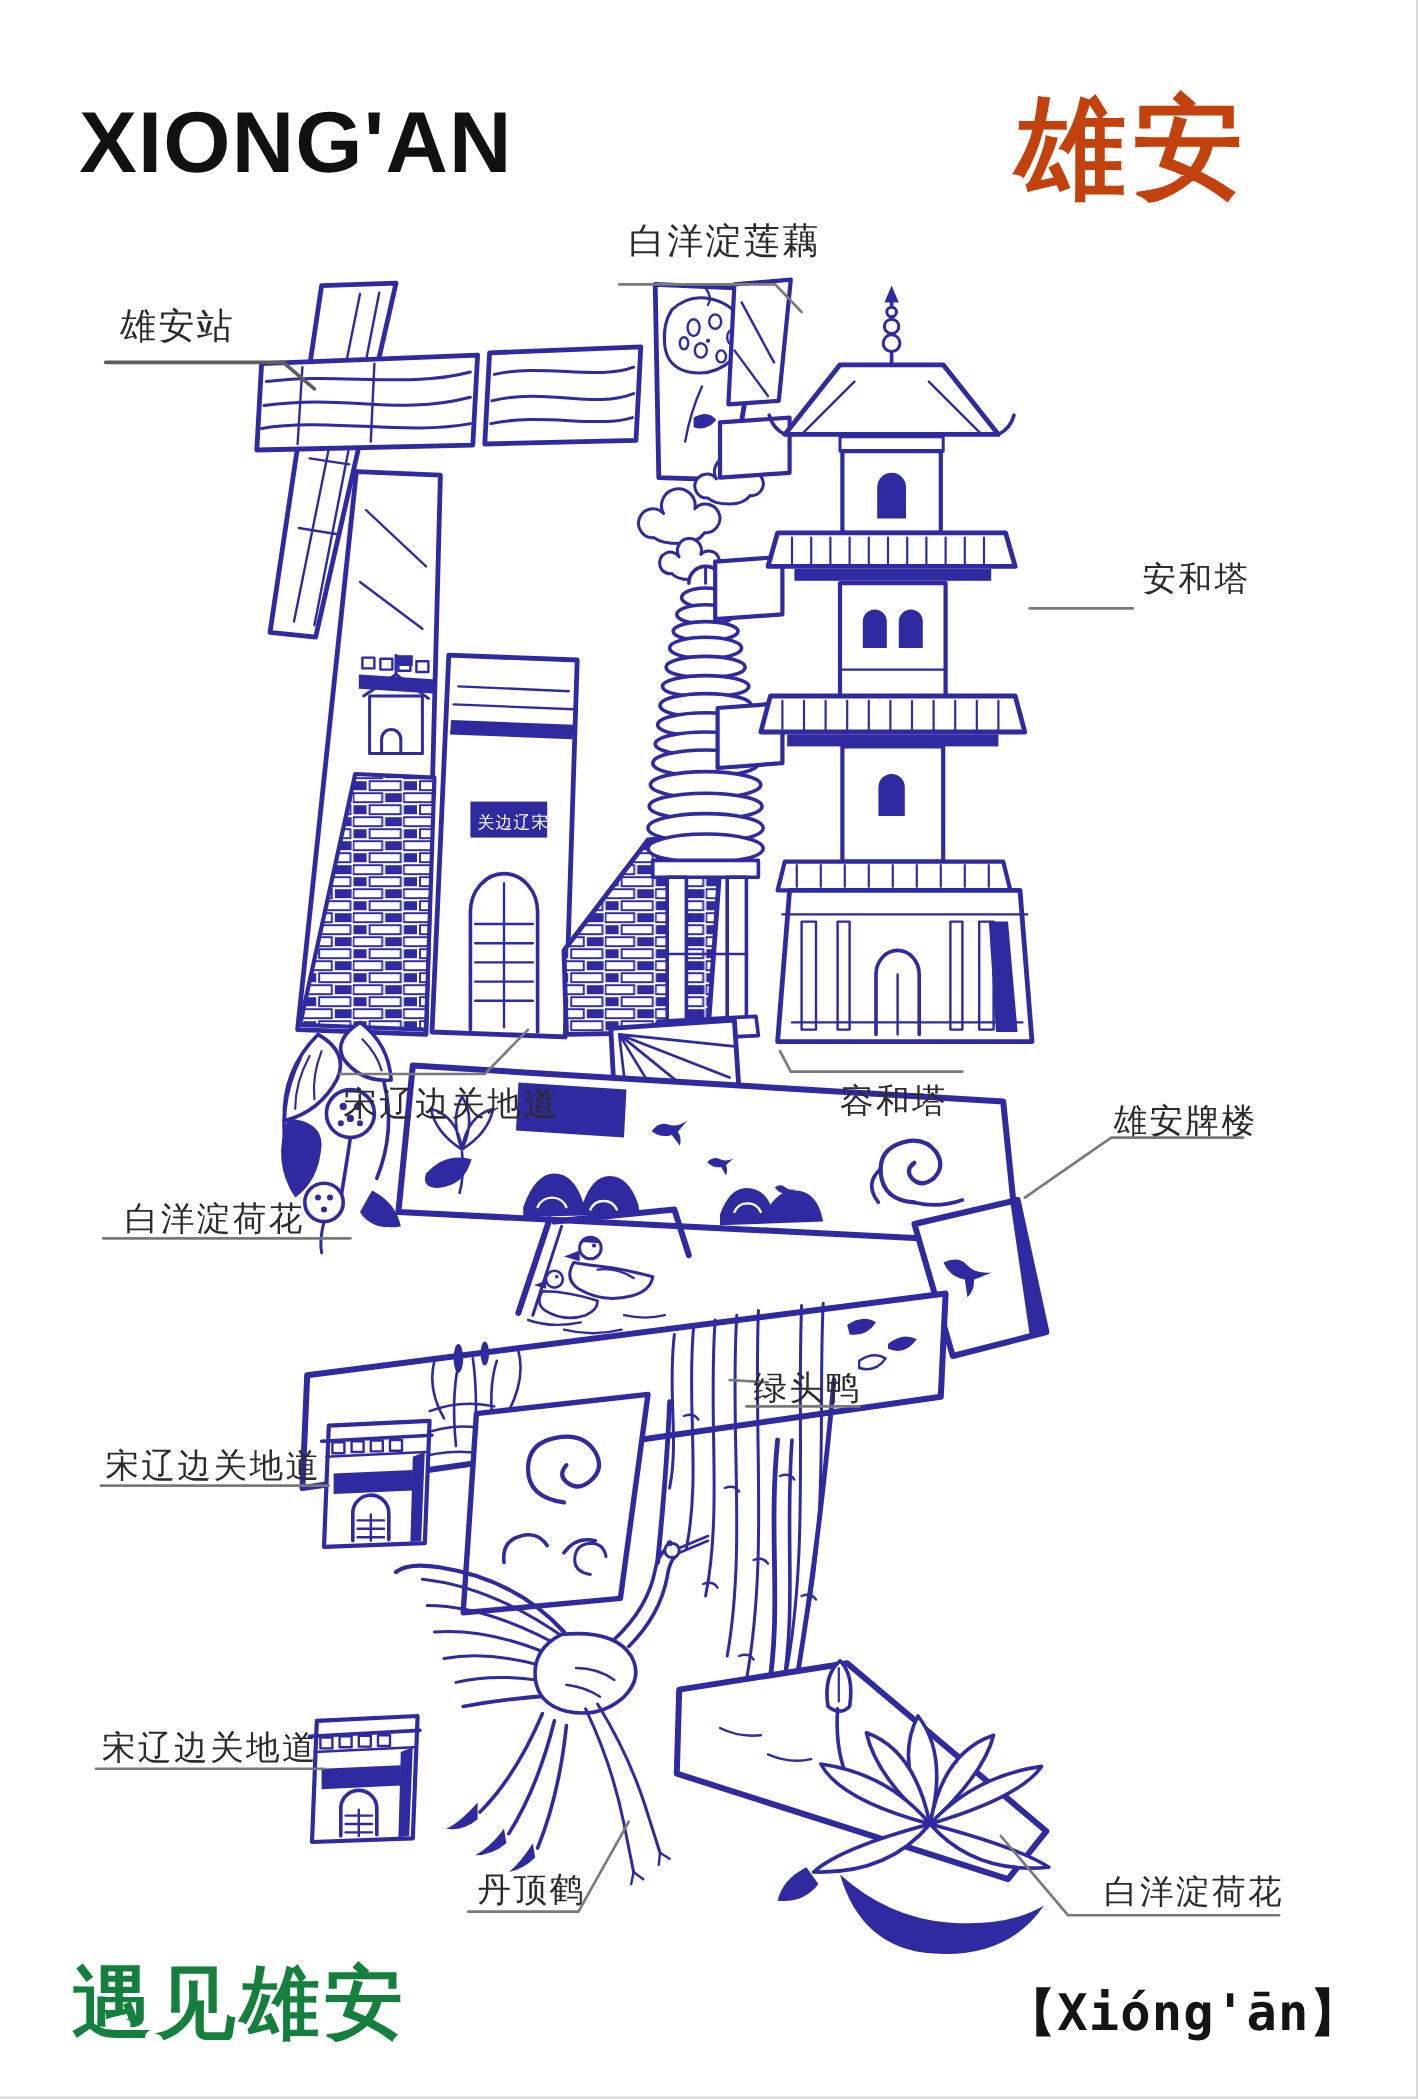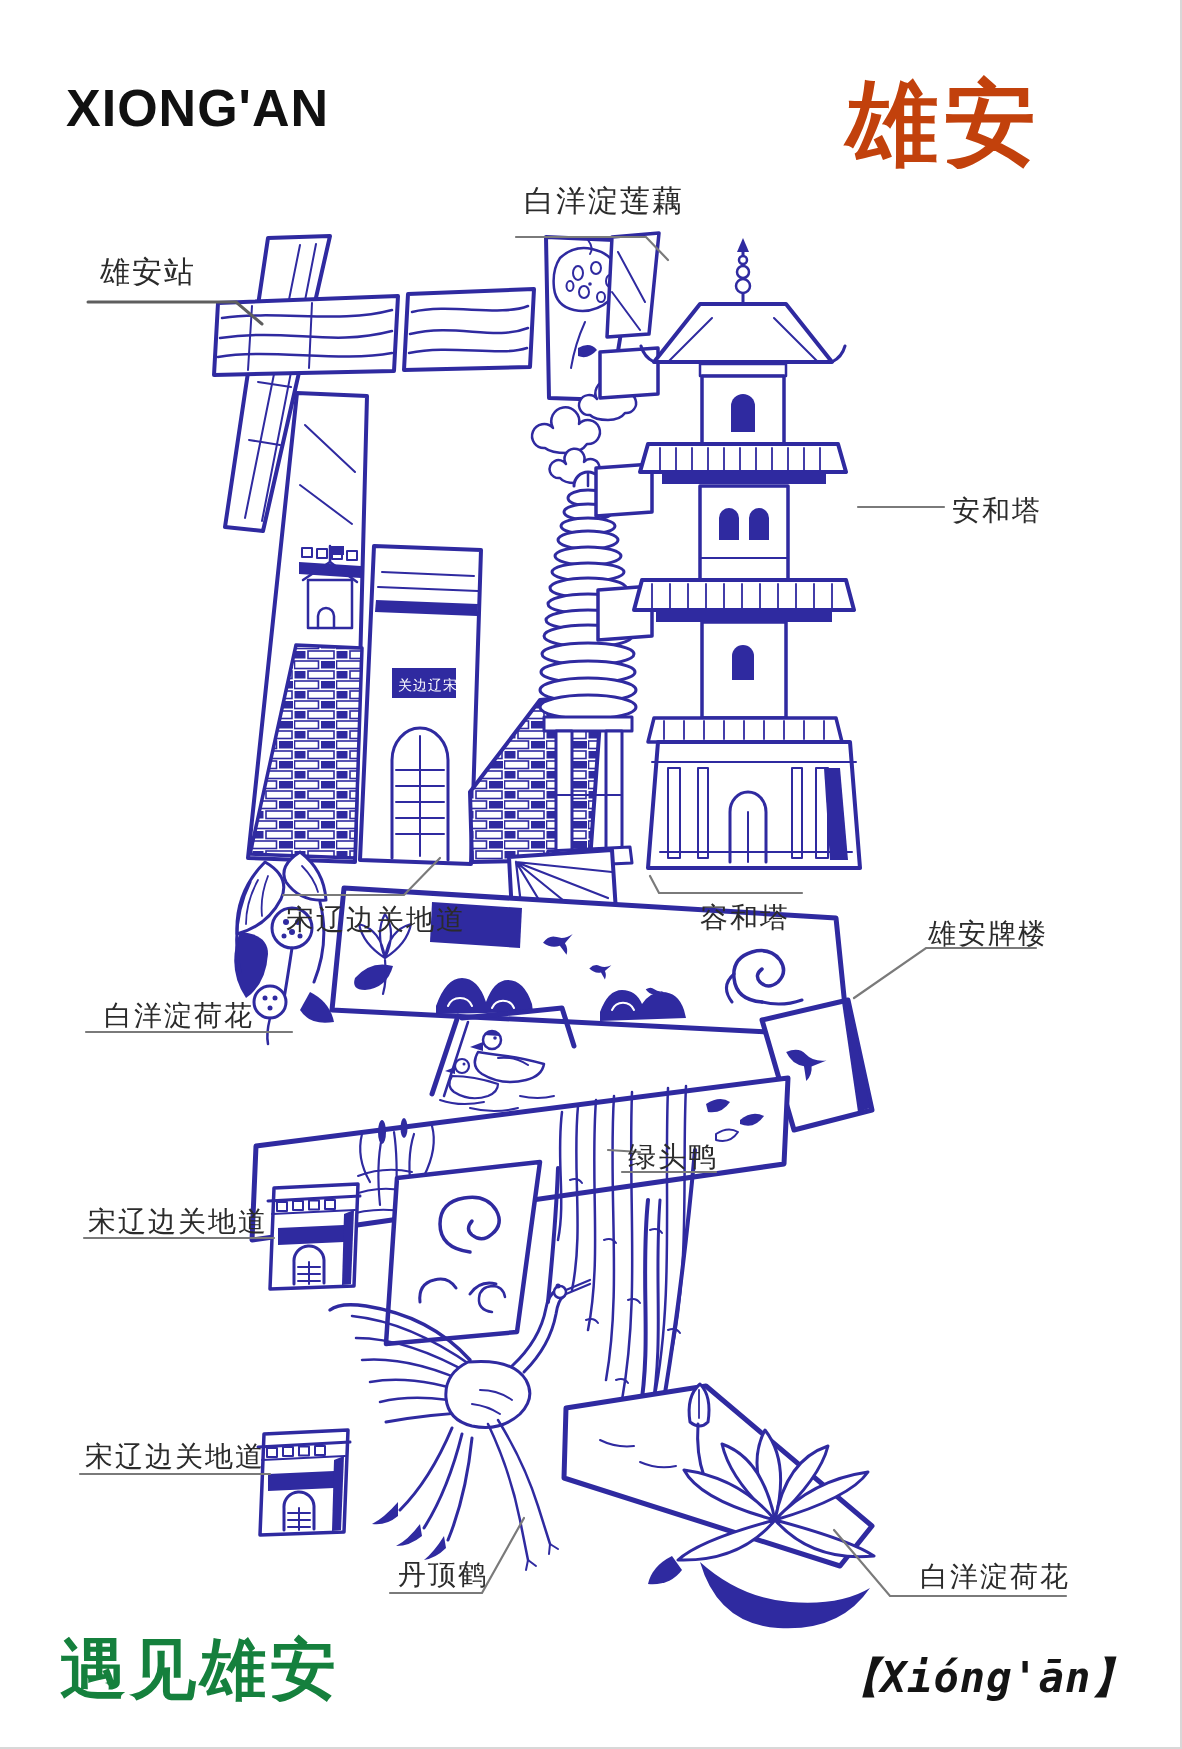--- a/index.html
+++ b/index.html
@@ -1,27 +1,27 @@
 <!DOCTYPE html>
 <html><head>
 <meta charset="utf-8">
 <style>
   html,body{margin:0;padding:0;background:#ffffff;}
   .poster{position:relative;width:1182px;height:1749px;background:#fff;overflow:hidden;
           border-right:2px solid #d8d8d8;border-bottom:2px solid #d8d8d8;box-sizing:border-box;
           font-family:"Liberation Sans", sans-serif;}
   .art-svg{position:absolute;left:0;top:0;width:1182px;height:1749px;}
-  .title-latin{position:absolute;left:66px;top:78px;font-size:52px;font-weight:800;
+  .title-latin{position:absolute;left:66px;top:78px;font-size:72px;font-weight:800;
                letter-spacing:1px;color:#111;font-family:"Liberation Sans",sans-serif;}
   .title-cn{position:absolute;left:846px;top:62px;font-size:92px;font-weight:900;
             letter-spacing:6px;color:#c2410c;font-family:"Liberation Sans",sans-serif;}
   .footer-cn{position:absolute;left:60px;top:1625px;font-size:66px;font-weight:900;
              letter-spacing:4px;color:#15803d;}
   .footer-pinyin{position:absolute;left:838px;top:1650px;font-size:42px;font-weight:700;
-                 letter-spacing:1px;color:#141414;font-family:"DejaVu Sans Mono",monospace;font-style:italic;}
+                 letter-spacing:1px;color:#141414;font-family:"DejaVu Sans Mono",monospace;}
   .callout{position:absolute;font-family:"Liberation Serif","DejaVu Serif",serif;
            color:#2b2b2b;white-space:nowrap;letter-spacing:2px;}
   .fs30{font-size:30px;} .fs28{font-size:28px;}
 </style>
 </head>
 <body>
 
 <div class="poster">
 
   <div class="title-latin">XIONG'AN</div>
@@ -356,21 +356,21 @@
       <path d="M608,1150 L640,1152 M622,1172 H716"></path>
       <path d="M84,1238 H274"></path>
       <path d="M80,1474 H270"></path>
       <path d="M390,1593 H482 L524,1518"></path>
       <path d="M834,1530 L890,1596 H1066"></path>
     </g>
   </svg>
 
   <div class="callout fs30" style="left:524px;top:181px;">白洋淀莲藕</div>
   <div class="callout fs30" style="left:100px;top:252px;">雄安站</div>
-  <div class="callout fs28" style="left:952px;top:492px;text-align:right;">安和塔</div>
+  <div class="callout fs28" style="left:952px;top:464px;text-align:right;">安和塔</div>
   <div class="callout fs28" style="left:286px;top:901px;">宋辽边关地道</div>
   <div class="callout fs28" style="left:700px;top:899px;">容和塔</div>
   <div class="callout fs28" style="left:928px;top:915px;text-align:center;">雄安牌楼</div>
   <div class="callout fs28" style="left:104px;top:997px;">白洋淀荷花</div>
   <div class="callout fs28" style="left:628px;top:1138px;">绿头鸭</div>
   <div class="callout fs28" style="left:88px;top:1203px;">宋辽边关地道</div>
   <div class="callout fs28" style="left:85px;top:1438px;">宋辽边关地道</div>
   <div class="callout fs28" style="left:398px;top:1556px;">丹顶鹤</div>
   <div class="callout fs28" style="left:920px;top:1558px;">白洋淀荷花</div>
 

